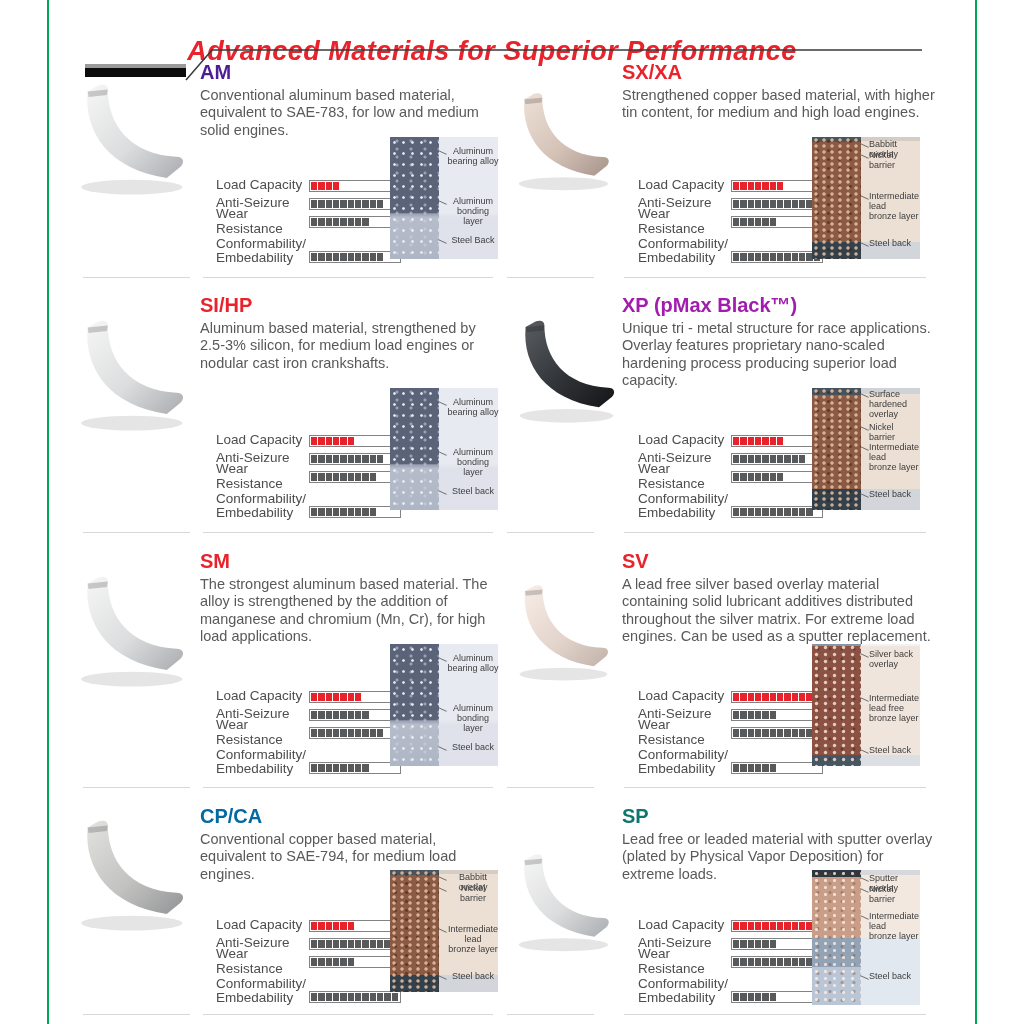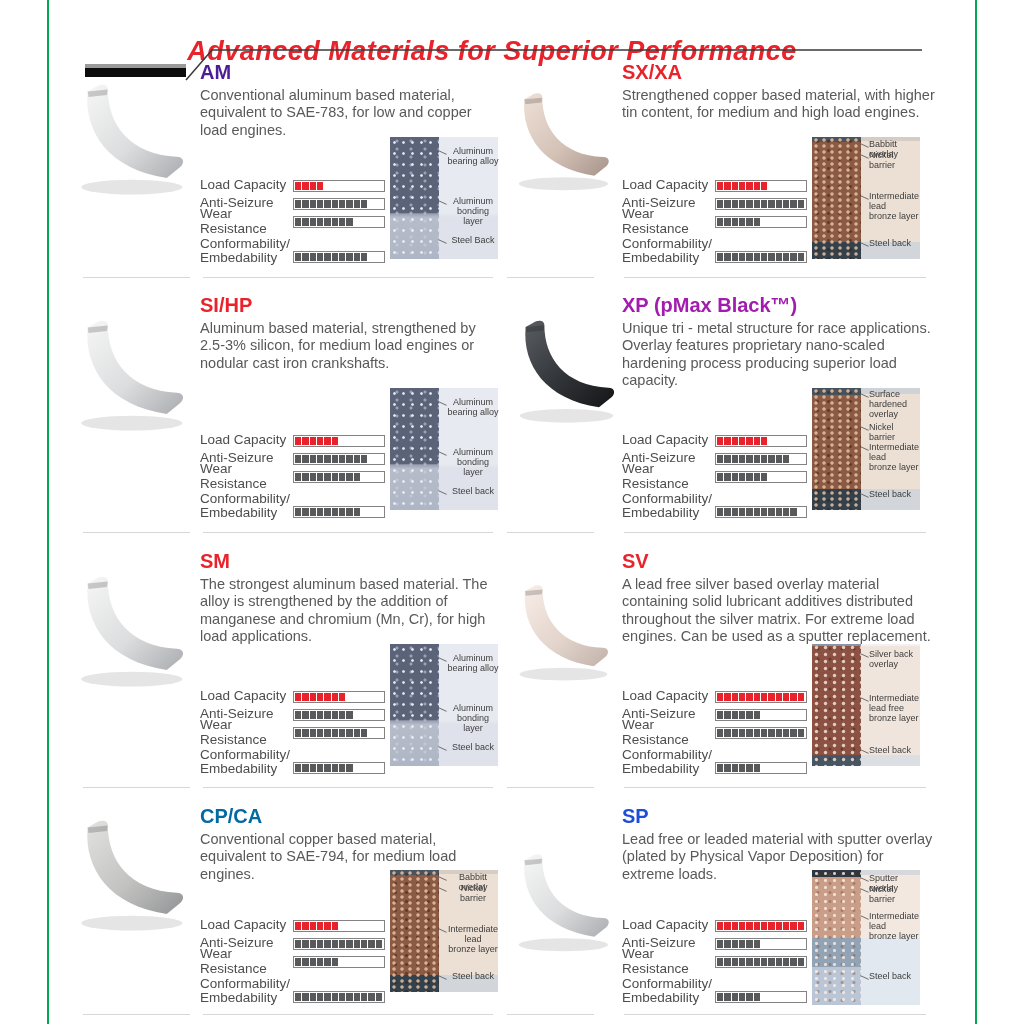--- a/index.html
+++ b/index.html
@@ -21,21 +21,21 @@
   .sec-d{position:absolute;top:25px;margin:0;font-size:14.5px;line-height:1.2;color:#58595b;}
   .col-l .sec-h,.col-l .sec-d,.col-l .ratings{left:140px;}
   .col-r .sec-h,.col-r .sec-d,.col-r .ratings{left:122px;}
   .col-l .sec-d{width:302px;} .col-r .sec-d{width:314px;}
   .col-l .xsec{left:330px;text-align:center;} .col-r .xsec{left:312px;}
 
   .bearing{position:absolute;}
   .ratings{position:absolute;width:300px;}
   .rrow{display:flex;align-items:center;height:17px;margin-bottom:1px;}
   .rrow.tall{height:31px;margin-top:3px;align-items:flex-end;}
-  .rlabel{width:93px;font-size:13.5px;color:#4d4d4d;line-height:1.08;white-space:pre-line;flex:none;}
+  .rlabel{width:93px;font-size:13.5px;color:#4d4d4d;line-height:1.08;white-space:pre-line;flex:none;margin-left:16px;}
   .rrow.tall .rlabel{margin-bottom:-2px;}
   .bar{box-sizing:border-box;width:92px;height:12px;border:1px solid #838383;background:#fff;
        padding:1px;display:flex;flex:none;}
   .rrow.tall .bar{margin-bottom:1px;}
   .bar i{flex:1;margin-right:1px;}
   .bar i.seg{background:#58595b;}
   .bar.red i.seg{background:#e8232b;}
 
   .xsec{position:absolute;width:108px;height:122px;}
   .strip{position:absolute;left:0;top:0;bottom:0;width:49px;}
@@ -147,21 +147,21 @@
   <div class="sep sc" style="top:1014px"></div>
   <div class="sep sd" style="top:1014px"></div>
 
   <section class="sec col-l" style="left:60px;top:62px">
     <div class="bearing" style="left:0;top:20px">
       <svg width="138" height="120">
           <use href="#shell" fill="url(#g-silver)"></use>
         </svg>
     </div>
     <h2 class="sec-h" style="color:#4c1d95">AM</h2>
-    <p class="sec-d">Conventional aluminum based material, equivalent  to SAE-783, for low and copper load engines.</p>
+    <p class="sec-d">Conventional aluminum based material, equivalent  to SAE-783, for low and medium solid engines.</p>
     <div class="ratings" style="top:115px">
       <div class="rrow">
           <span class="rlabel">Load Capacity</span>
           <span class="bar red">
             <i class="seg"></i>
             <i class="seg"></i>
             <i class="seg"></i>
             <i class="seg"></i>
             <i></i>
             <i></i>
@@ -782,21 +782,21 @@
       <span class="xl l4">Steel back</span>
     </div>
   </section>
 
   <section class="sec col-r" style="left:500px;top:806px">
     <div class="bearing" style="left:0;top:46px">
       <svg width="122" height="106">
           <use href="#shell" fill="url(#g-silver)"></use>
         </svg>
     </div>
-    <h2 class="sec-h" style="color:#1d4ed8">SP</h2>
+    <h2 class="sec-h" style="color:#0f766e">SP</h2>
     <p class="sec-d">Lead free or leaded material with sputter overlay (plated by Physical Vapor Deposition) for extreme loads.</p>
     <div class="ratings" style="top:111px">
       <div class="rrow">
           <span class="rlabel">Load Capacity</span>
           <span class="bar red">
             <i class="seg"></i>
             <i class="seg"></i>
             <i class="seg"></i>
             <i class="seg"></i>
             <i class="seg"></i>

